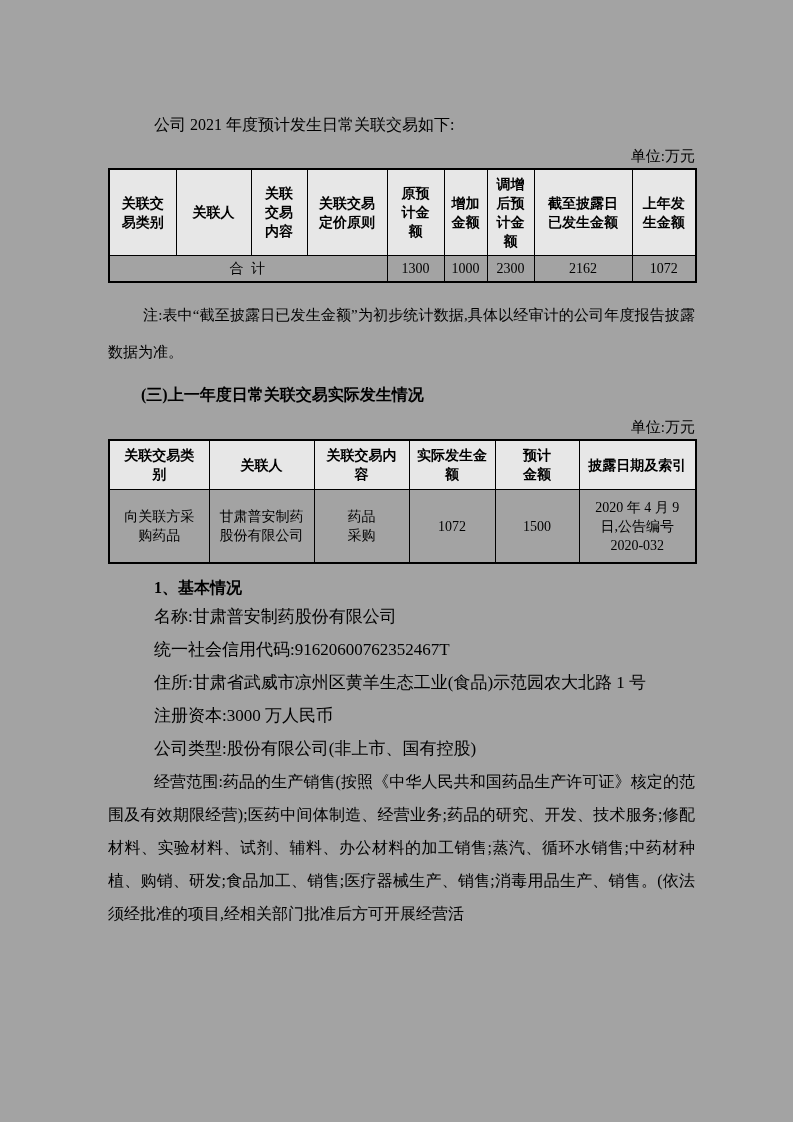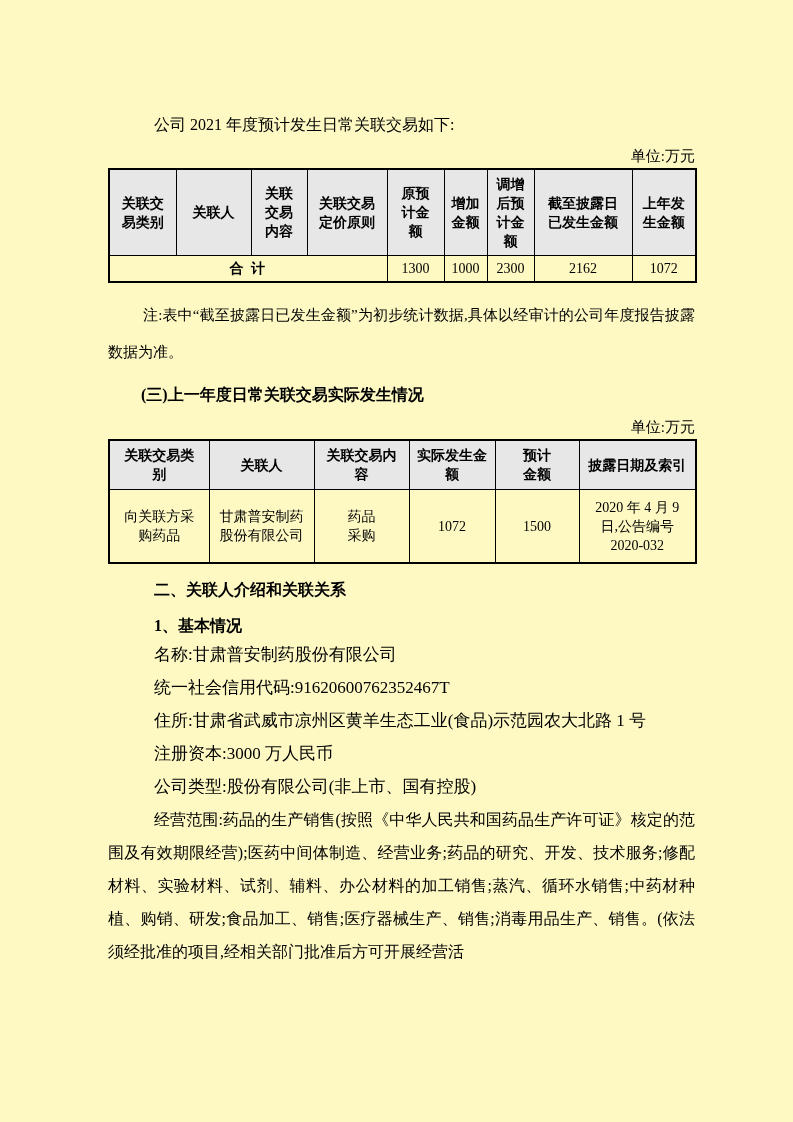--- a/index.html
+++ b/index.html
@@ -1,19 +1,19 @@
 <!DOCTYPE html>
 <html><head>
 <meta charset="utf-8">
 <style>
   html,body { margin:0; padding:0; background:#ffffff; }
   .page {
     position:relative;
     width:793px; height:1122px;
-    background:#fef9c3;
+    background:#a3a3a3;
     color:#000;
     font-family:"Liberation Serif","DejaVu Serif",serif;
     overflow:hidden;
   }
   .content { position:absolute; left:108px; top:0; width:587px; }
 
   p { margin:0; }
   .intro { margin-top:114px; font-size:16px; line-height:22px; text-indent:46px; }
   .unit-label { margin-top:10px; font-size:15px; line-height:20px; text-align:right; }
 
@@ -23,21 +23,21 @@
     text-align:center; vertical-align:middle;
     font-size:14px; line-height:19px;
     padding:2px 3px;
     white-space:pre-line;
     overflow:hidden;
   }
   th { background:#e7e7e7; font-weight:bold; }
   .t1-head th { height:81px; }
   .t1-data td { height:62px; }
   .t1-total td { height:21px; }
-  .t1-total .total-label { font-weight:bold; letter-spacing:2px; }
+  .t1-total .total-label { font-weight:normal; letter-spacing:2px; }
   .t2-head th { height:44px; }
   .t2-data td { height:68px; }
 
   .note { margin-top:14px; font-size:15px; line-height:37px; text-indent:35px; text-align:justify; }
   .h-sec3 { margin-top:12px; font-size:16px; font-weight:bold; line-height:24px; text-indent:33px; }
   .h-sec2 { margin-top:14px; font-size:16px; font-weight:bold; line-height:24px; text-indent:46px; }
   .h-sub1 { margin-top:12px; font-size:16px; font-weight:bold; line-height:24px; text-indent:46px; }
   .info-line { font-size:17px; line-height:33px; text-indent:46px; }
   .scope { font-size:16px; line-height:33px; text-indent:46px; text-align:justify; }
 </style>
@@ -135,21 +135,20 @@
 采购</td>
         <td>1072</td>
         <td>1500</td>
         <td>2020 年 4 月 9
 日,公告编号
 2020-032</td>
       </tr>
     </tbody>
       </table>
 
-    <p class="h-sec2">二、关联人介绍和关联关系</p>
     <p class="h-sub1">1、基本情况</p>
 
     <div>
       <p class="info-line">名称:甘肃普安制药股份有限公司</p>
       <p class="info-line">统一社会信用代码:91620600762352467T</p>
       <p class="info-line">住所:甘肃省武威市凉州区黄羊生态工业(食品)示范园农大北路 1 号</p>
       <p class="info-line">注册资本:3000 万人民币</p>
       <p class="info-line">公司类型:股份有限公司(非上市、国有控股)</p>
       <p class="scope">经营范围:药品的生产销售(按照《中华人民共和国药品生产许可证》核定的范围及有效期限经营);医药中间体制造、经营业务;药品的研究、开发、技术服务;修配材料、实验材料、试剂、辅料、办公材料的加工销售;蒸汽、循环水销售;中药材种植、购销、研发;食品加工、销售;医疗器械生产、销售;消毒用品生产、销售。(依法须经批准的项目,经相关部门批准后方可开展经营活</p>
     </div>

